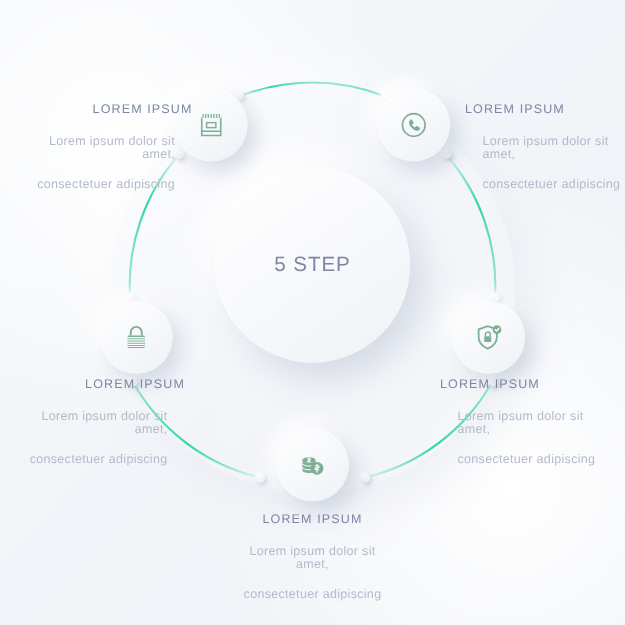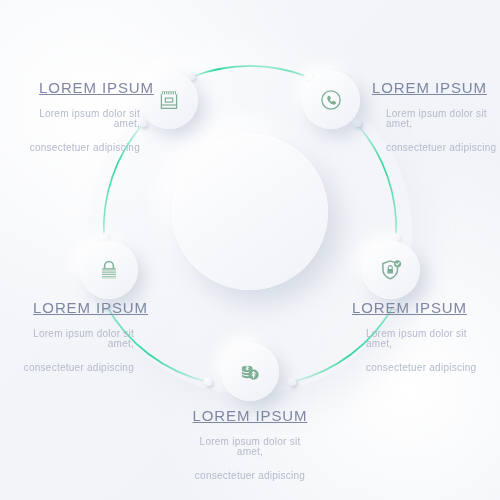--- a/index.html
+++ b/index.html
@@ -105,26 +105,25 @@
       -1px -1px 2px rgba(255,255,255,0.95);
   }
 
   
   .label {
     position: absolute;
     width: 142px;
   }
   .label .ttl {
     color: #7e86a3;
-    font-size: 15px;
+    font-size: 10px;
     letter-spacing: 0.9px;
     line-height: 15px;
     margin: 0 0 4px 0;
     white-space: nowrap;
-    text-decoration: underline;
   }
   .label .sub {
     color: #b3bacb;
     font-size: 10px;
     letter-spacing: 0.25px;
     line-height: 10px;
     margin: 14px;
   }
   .al-right { text-align: right; }
   .al-left  { text-align: left; }
@@ -188,20 +187,21 @@
   <div class="dot" style="left:140px; top:120px;"></div>
   <div class="dot" style="left:354px; top:120px;"></div>
   <div class="dot" style="left:101px; top:234px;"></div>
   <div class="dot" style="left:393px; top:234px;"></div>
   <div class="dot" style="left:103px; top:302px;"></div>
   <div class="dot" style="left:391px; top:302px;"></div>
   <div class="dot" style="left:205px; top:379px;"></div>
   <div class="dot" style="left:289px; top:379px;"></div>
 
   <div class="center-disc">
+    <div class="center-line">5 STEP</div>
   </div>
 
   <div class="node" style="left:140px; top:71px;">
     <span>
       <svg width="24" height="24" viewBox="0 0 24 24">
         <g fill="none" stroke="#7fae96" stroke-width="1.3">
           <path d="M3.2 6.2 L5 3.3 h14 l1.8 2.9 z" fill="#7fae96" stroke="none"></path>
           <path d="M4.3 4.0 v2.2 M6.4 3.5 v2.7 M8.6 3.5 v2.7 M10.8 3.4 v2.8 M13.0 3.4 v2.8 M15.2 3.5 v2.7 M17.4 3.5 v2.7 M19.5 4.0 v2.2" stroke="#ffffff" stroke-width="1.05"></path>
           <path d="M4.4 6.6 v13.8 h15.2 V6.6"></path>
           <rect x="8.3" y="10.1" width="7.4" height="4.0" stroke-width="1.15"></rect>

